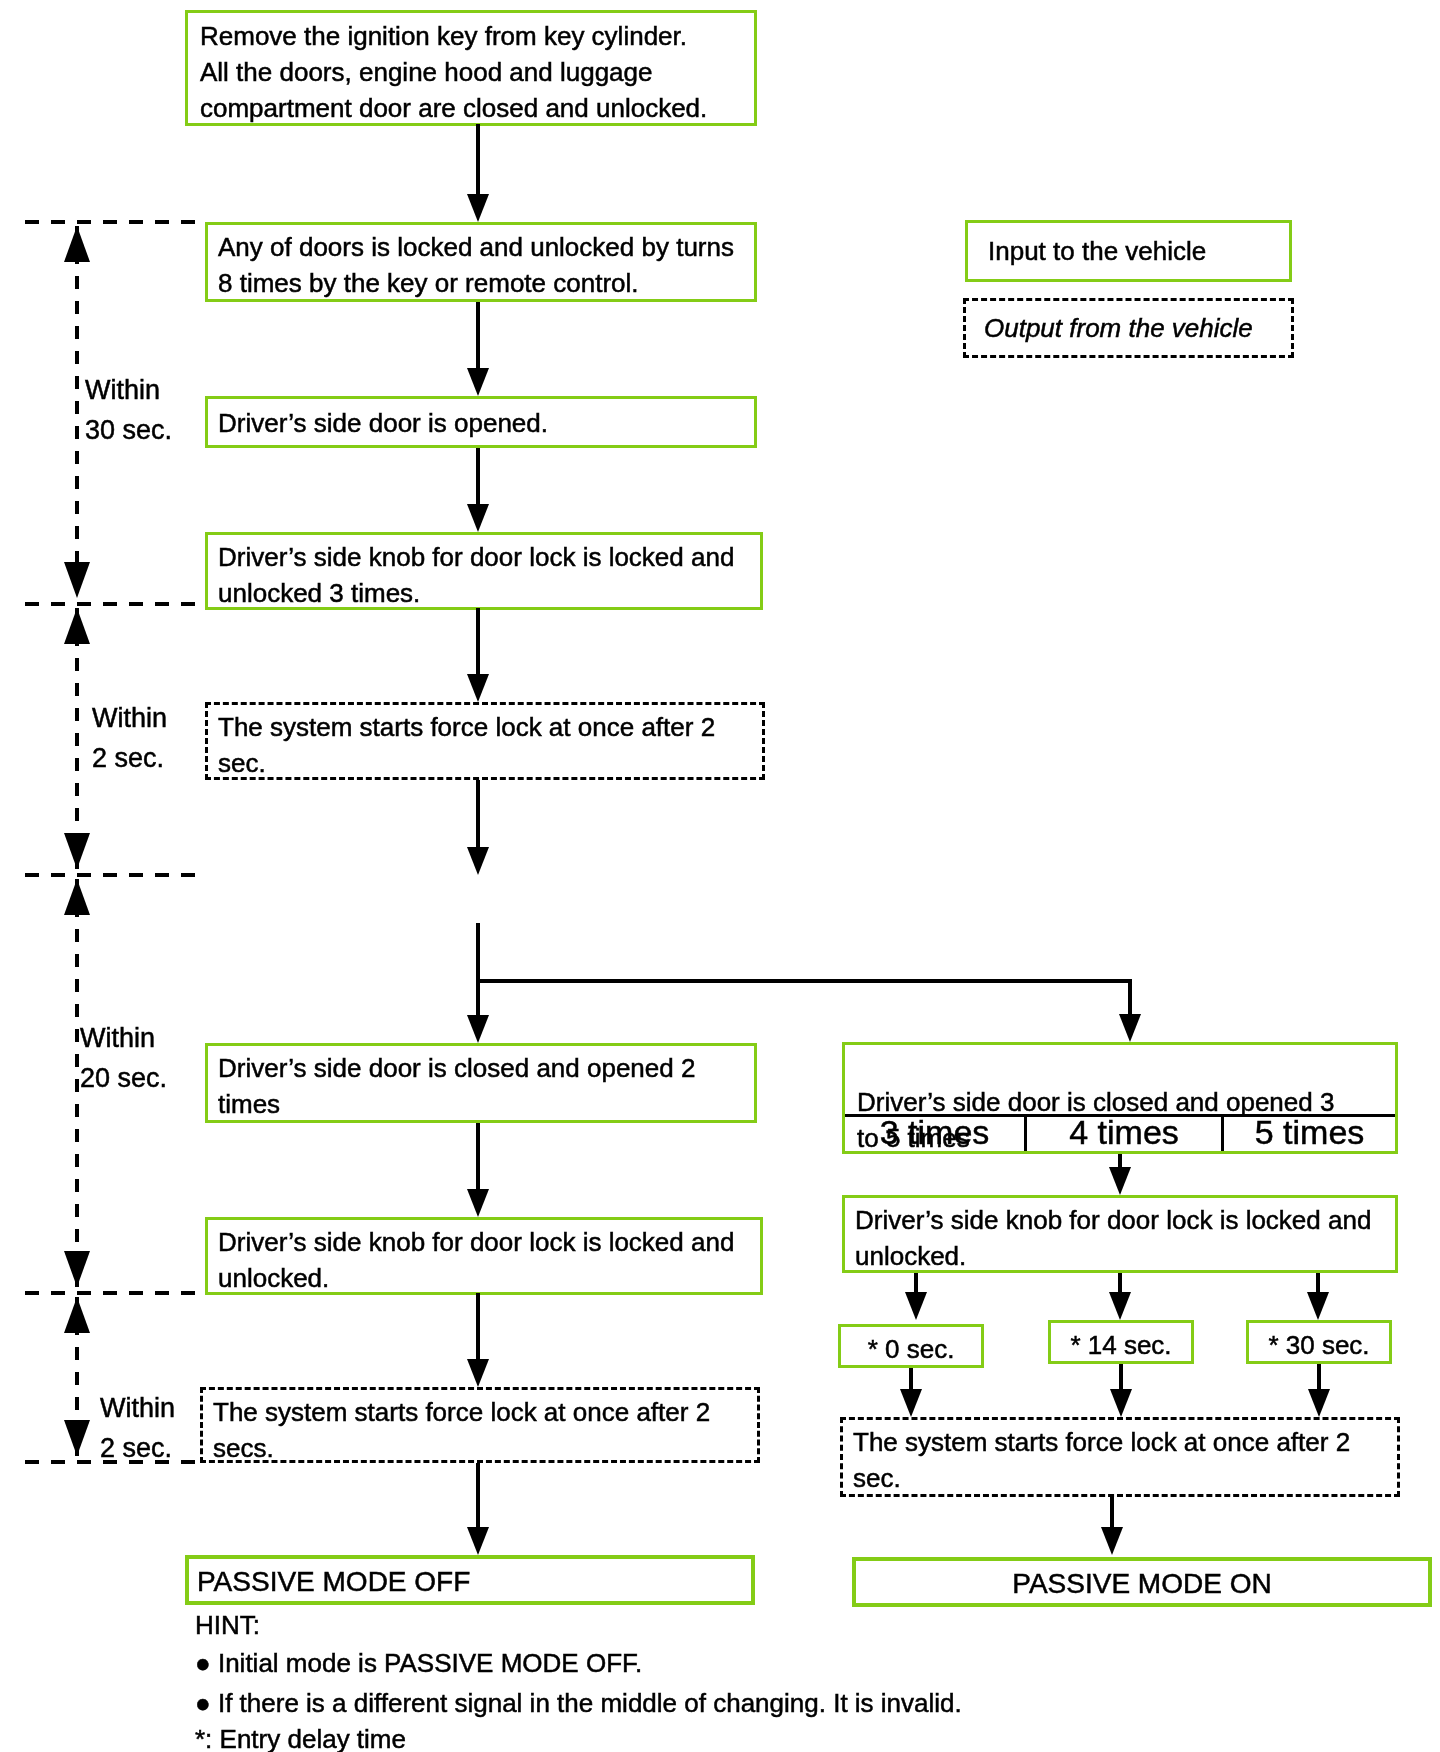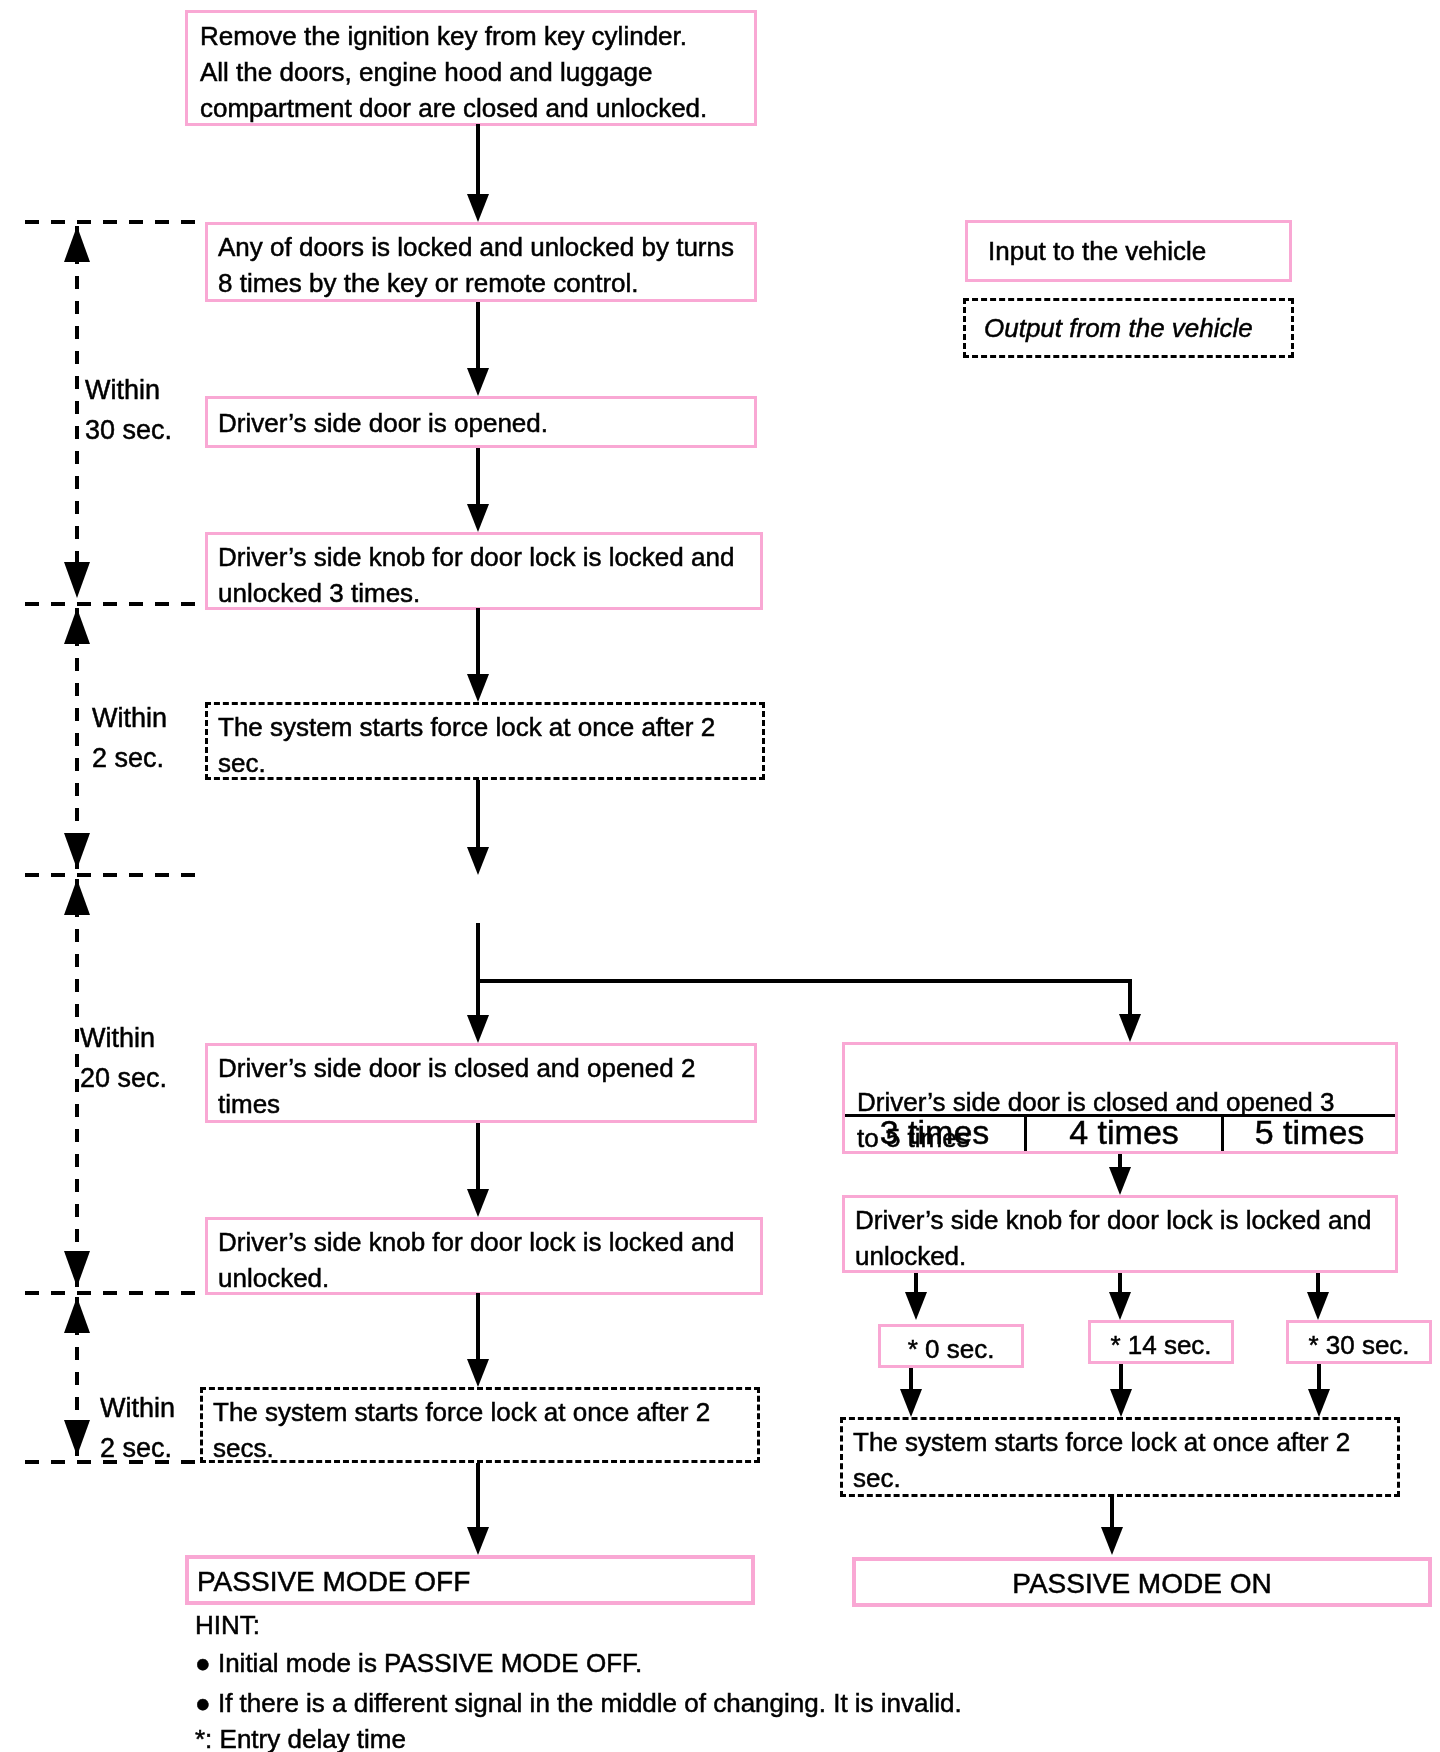--- a/index.html
+++ b/index.html
@@ -3,21 +3,21 @@
 <meta charset="utf-8">
 <style>
   html,body { margin:0; padding:0; background:#fff; }
   .page {
     position:relative; width:1440px; height:1752px; background:#ffffff;
     font-family:"Liberation Sans", sans-serif; color:#000;
     -webkit-text-stroke:0.5px #000;
   }
   .box {
     position:absolute; box-sizing:border-box; background:#fff;
-    border:3px solid #f9a8d4; font-size:26px; line-height:36px;
+    border:3px solid #84cc16; font-size:26px; line-height:36px;
     padding:4px 10px; white-space:pre-line; overflow:hidden;
   }
   .dashedbox { border:3px dashed #000; }
   .thick { border-width:4px; }
   .just { text-align:justify; }
   
   .varrow { position:absolute; width:22px; }
   .varrow::before { content:""; position:absolute; left:9px; top:0; bottom:24px; width:4px; background:#000; }
   .varrow::after { content:""; position:absolute; left:0; bottom:0; width:0; height:0;
       border-left:11px solid transparent; border-right:11px solid transparent; border-top:28px solid #000; }
@@ -30,21 +30,21 @@
   .triup { position:absolute; left:64px; width:0; height:0;
       border-left:13px solid transparent; border-right:13px solid transparent; border-bottom:36px solid #000; }
   .tridown { position:absolute; left:64px; width:0; height:0;
       border-left:13px solid transparent; border-right:13px solid transparent; border-top:36px solid #000; }
   .raillabel { position:absolute; font-size:27px; line-height:40px; white-space:pre-line; }
   
   .rrow { position:absolute; left:0; right:0; bottom:0; height:34px; display:flex;
       border-top:3px solid #000; }
   .rcell { box-sizing:border-box; font-size:34px; line-height:31px; text-align:center; }
   .rcell + .rcell { border-left:3px solid #000; }
-  .timer { text-align:center; padding:4px 0;margin-left:40px; }
+  .timer { text-align:center; padding:4px 0; }
   .legend { font-size:26px; display:flex; align-items:center; padding-left:20px; white-space:normal; }
   .passive { font-size:28px; line-height:40px; padding:3px 8px; white-space:normal; }
   .hintline { position:absolute; left:195px; font-size:26px; line-height:34px; white-space:pre; }
 </style>
 </head>
 <body>
 
 <div class="page">
 
   <div class="box just" style="left:185px; top:10px; width:572px; height:116px; padding:5px 12px;">Remove the ignition key from key cylinder.

